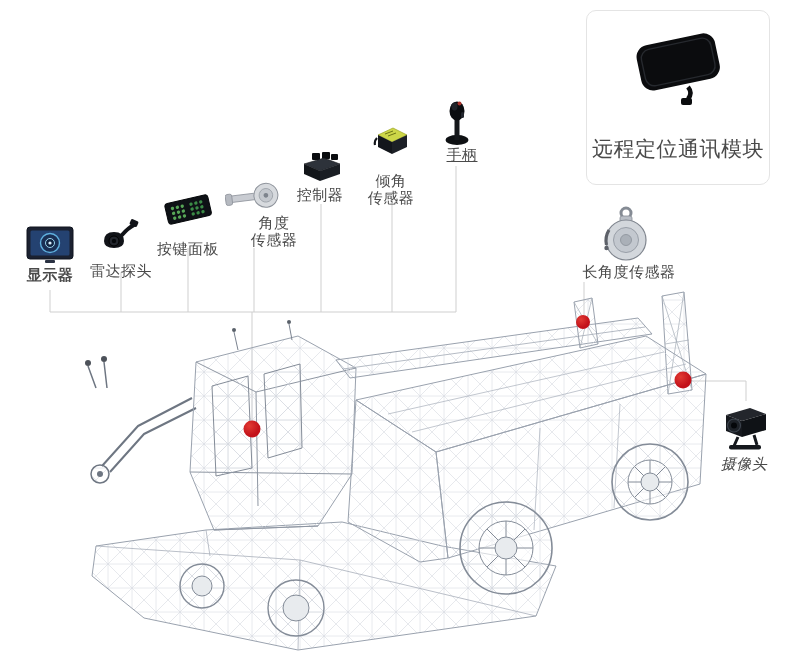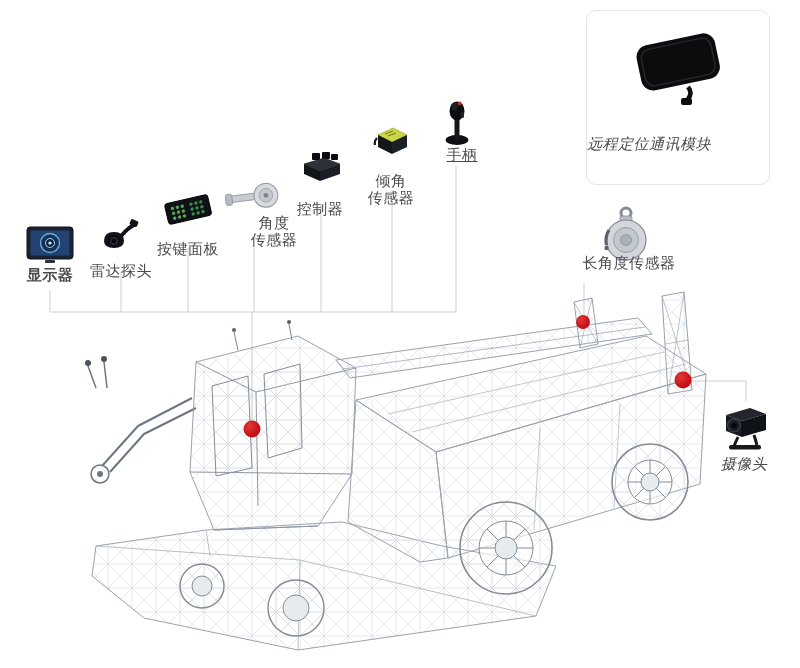--- a/index.html
+++ b/index.html
@@ -27,22 +27,22 @@
   .module-box {
     position:absolute; z-index:4;
     left:586px; top:10px; width:184px; height:175px;
     background:#ffffff;
     border:1px solid var(--box-border,#e4e4e4);
     border-radius:10px;
   }
   .module-box .icon { left:50%; top:14px; transform:translateX(-50%); }
   .module-box .module-lbl {
     position:absolute; left:0; right:0; top:124px;
-    font-size:15px; color:var(--label-text,#4a4a4a);
-    letter-spacing:0.5px;font-style:italic;
+    font-size:21px; color:var(--label-text,#4a4a4a);
+    text-align:center; letter-spacing:0.5px;
   }
 </style>
 </head>
 <body>
 
 <div class="stage">
 
   <svg class="base-svg" width="800" height="668" viewBox="0 0 800 668">
     <defs>
       <pattern id="mesh" width="24" height="24" patternUnits="userSpaceOnUse">
@@ -187,21 +187,21 @@
   <span class="icon" style="left:321px;top:150px;">
     <svg width="44" height="32" viewBox="0 0 44 32">
       <rect x="13" y="3" width="8" height="7" rx="1" fill="#0a0c0f"></rect>
       <rect x="23" y="2" width="8" height="7" rx="1" fill="#0a0c0f"></rect>
       <rect x="32" y="4" width="7" height="6" rx="1" fill="#0a0c0f"></rect>
       <polygon points="5,14 25,8 41,14 21,21" fill="#2d323a" stroke="#15181d" stroke-width="0.6"></polygon>
       <polygon points="5,14 21,21 21,31 5,24" fill="#121519"></polygon>
       <polygon points="21,21 41,14 41,24 21,31" fill="#1a1e24"></polygon>
     </svg>
   </span>
-  <div class="lbl" style="left:320px;top:186px;margin-top:14px;">控制器</div>
+  <div class="lbl" style="left:320px;top:186px;">控制器</div>
 
   <span class="icon" style="left:392px;top:124px;">
     <svg width="38" height="32" viewBox="0 0 38 32">
       <polygon points="5,11 20,4 34,11 19,18" fill="#cdd648" stroke="#99a31f" stroke-width="0.7"></polygon>
       <path d="M12 10 l8 -3 M15 12 l8 -3" stroke="#6d7516" fill="none"></path>
       <polygon points="5,11 19,18 19,30 5,23" fill="#13161b"></polygon>
       <polygon points="19,18 34,11 34,23 19,30" fill="#1c2026"></polygon>
       <path d="M4 14 q-3 3 -2 7" stroke="#13161b" stroke-width="2.2" fill="none"></path>
     </svg>
   </span>
@@ -240,21 +240,21 @@
     <svg width="52" height="58" viewBox="0 0 52 58">
       <circle cx="26" cy="9" r="5" fill="none" stroke="#858b94" stroke-width="3"></circle>
       <rect x="20" y="12" width="12" height="7" rx="2" fill="#b9bec6" stroke="#858b94" stroke-width="0.8"></rect>
       <circle cx="26" cy="36" r="20" fill="#d3d7dc" stroke="#80868f" stroke-width="1.2"></circle>
       <circle cx="26" cy="36" r="12.5" fill="#c3c8cf" stroke="#999fa8"></circle>
       <circle cx="26" cy="36" r="5.5" fill="#aab0b8" stroke="#8a9099" stroke-width="0.8"></circle>
       <path d="M9 26 a20 20 0 0 0 -2.5 15" stroke="#5d6169" stroke-width="3.2" fill="none"></path>
       <circle cx="6.5" cy="44" r="2.2" fill="#5d6169"></circle>
     </svg>
   </span>
-  <div class="lbl" style="left:629px;top:254px;">长角度传感器</div>
+  <div class="lbl" style="left:629px;top:263px;">长角度传感器</div>
 
   <span class="icon" style="left:746px;top:400px;">
     <svg width="52" height="52" viewBox="0 0 52 52">
       <polygon points="6,15 30,8 46,14 22,21" fill="#23262c"></polygon>
       <polygon points="6,15 22,21 22,37 6,31" fill="#15181d"></polygon>
       <polygon points="22,21 46,14 46,30 22,37" fill="#0f1216"></polygon>
       <circle cx="14" cy="25.5" r="6.5" fill="#1d2127" stroke="#3c434d" stroke-width="1.2"></circle>
       <circle cx="14" cy="25.5" r="3" fill="#05070a"></circle>
       <path d="M18 37 l-4 9 M34 35 l3 10" stroke="#15181d" stroke-width="3" fill="none"></path>
       <rect x="9" y="45" width="32" height="4.5" rx="2" fill="#15181d"></rect>

